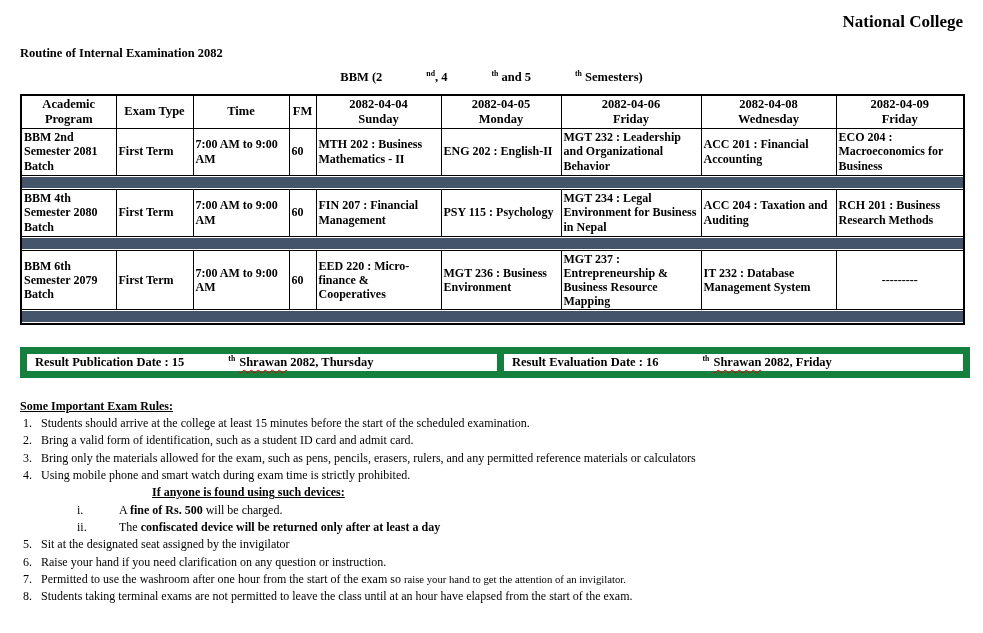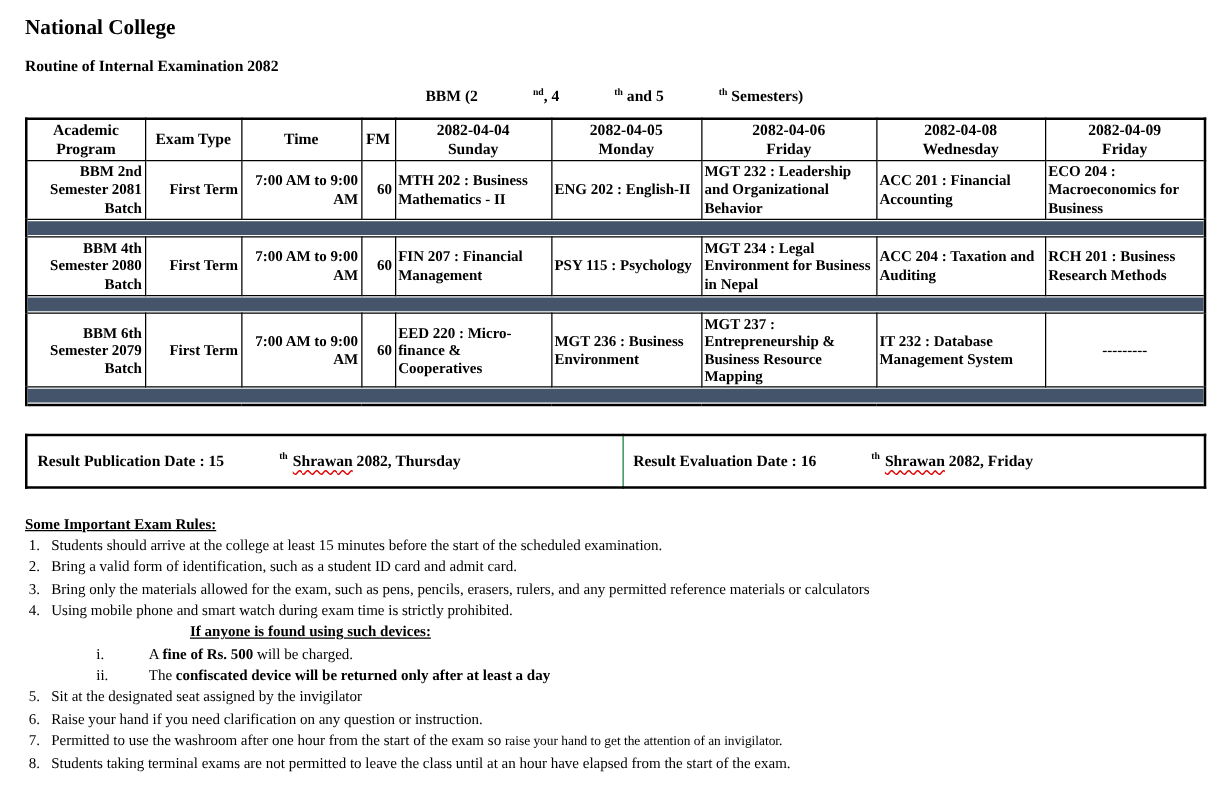--- a/index.html
+++ b/index.html
@@ -7,21 +7,21 @@
   body {
     width: 983px; height: 633px;
     font-family: "Liberation Serif", serif;
     color: #000;
     overflow: hidden;
   }
   .page { width: 983px; height: 633px; padding: 0 20px; position: relative; }
 
   
   .doc-title {
-    text-align: left; font-weight: bold; font-size: 17px;
+    text-align: right; font-weight: bold; font-size: 17px;
     padding-top: 12px; line-height: 20px;
   }
   .doc-subtitle {
     font-weight: bold; font-size: 12.5px;
     margin-top: 14px; line-height: 15px;
   }
   .doc-subtitle2 {
     text-align: center; font-weight: bold; font-size: 12.5px;
     margin-top: 9px; line-height: 15px;
   }
@@ -35,41 +35,41 @@
   }
   table.routine td, table.routine th {
     border: 1px solid #000;
     font-weight: bold;
     line-height: 1.18;
     padding: 1px 2px;
     overflow: hidden;
   }
   table.routine th { font-size: 12.5px; text-align: center; vertical-align: middle; height: 32px; }
   table.routine td { font-size: 12px; vertical-align: middle; }
-  td.c-center { text-align: right; }
+  td.c-center { text-align: left; }
   td.c-subject { text-align: left; padding-left: 3px; }
   td.c-dashes { text-align: center; }
   tr.row-a td { height: 47px; }
   tr.row-b td { height: 47px; }
   tr.row-c td { height: 59px; }
   tr.bar td {
     border-left: 2px solid #000; border-right: 2px solid #000;
     padding: 1px 0; background: #fff; height: 13px;
   }
   .bar-fill { height: 11px; background: #44546A; }
 
   
   table.results {
     width: 943px; margin-top: 22px;
     border-collapse: collapse; table-layout: fixed;
     border: 2px solid #000;
   }
   table.results td {
-    border: 1px solid #15803d; font-weight: bold; font-size: 12.5px;
-    height: 42px; vertical-align: middle; padding-left: 8px;
+    border: 7px solid #15803d; font-weight: bold; font-size: 12.5px;
+    height: 24px; vertical-align: middle; padding-left: 8px;
   }
   .misspell {
     margin-left: 4px;
     text-decoration: underline wavy #e00000;
     text-decoration-thickness: 1px;
     text-underline-offset: 3px;
   }
 
   
   .rules { margin-top: 19px; font-size: 12px; }

